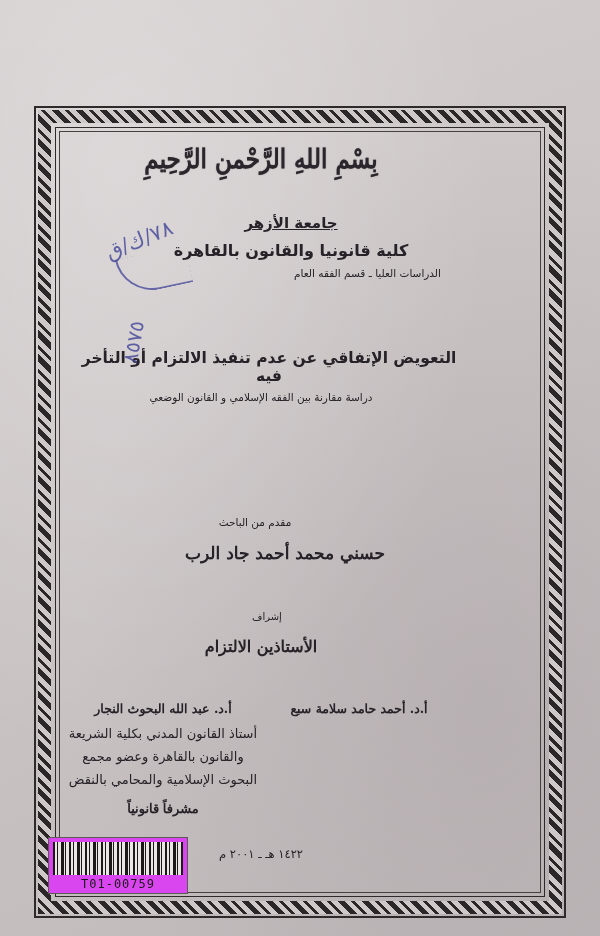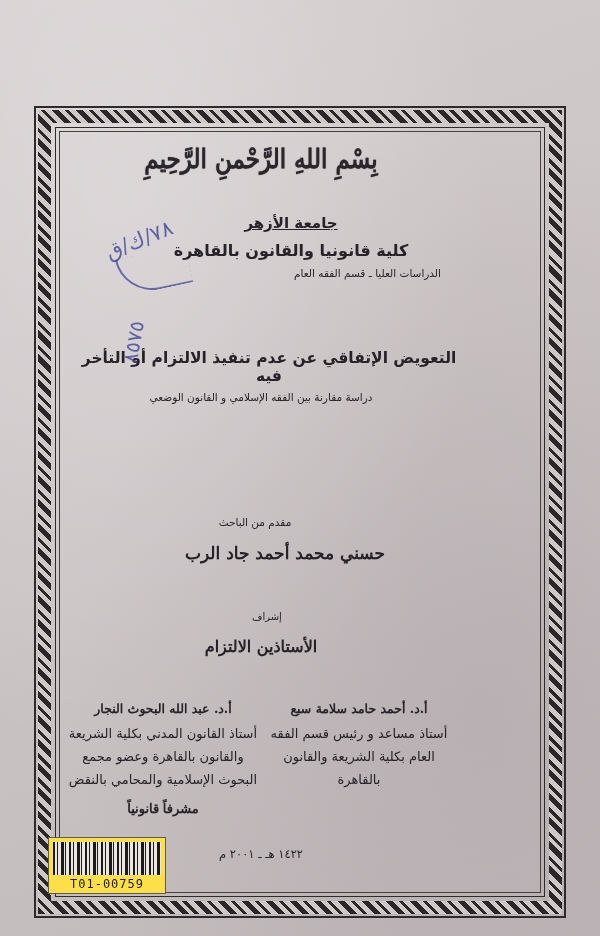--- a/index.html
+++ b/index.html
@@ -209,22 +209,22 @@
     left: 0;
     right: 0;
     font-size: 11.5px;
   }
 
   
   .barcode-box {
     position: absolute;
     left: 48px;
     bottom: 42px;
-    width: 118px;
-    background: #fde047;
+    width: 140px;
+    background: #d946ef;
     border: 1px solid #5d5a58;
     padding: 4px 4px 2px 4px;
     box-sizing: border-box;
   }
   .barcode-bars {
     height: 33px;
     width: 100%;
     background:
       repeating-linear-gradient(90deg,
         #1c1a19 0px, #1c1a19 2px,
@@ -308,21 +308,20 @@
 
     <div class="presented-label">مقدم من الباحث</div>
     <div class="researcher">حسني محمد أحمد جاد الرب</div>
 
     <div class="supervision-label">إشراف</div>
     <div class="supervisors-title">الأستاذين الالتزام</div>
 
     <div class="sup-row">
       <div class="sup-col left">
         <div class="sup-name">أ.د. أحمد حامد سلامة سبع</div>
-        <div class="sup-desc">أستاذ مساعد و رئيس قسم الفقه العام بكلية الشريعة والقانون بالقاهرة</div>
       </div>
       <div class="sup-col right">
         <div class="sup-name">أ.د. عبد الله البحوث النجار</div>
         <div class="sup-desc">أستاذ القانون المدني بكلية الشريعة والقانون بالقاهرة وعضو مجمع البحوث الإسلامية والمحامي بالنقض</div>
         <div class="sup-role">مشرفاً قانونياً</div>
       </div>
     </div>
 
     <div class="year-line">١٤٢٢ هـ ـ ٢٠٠١ م</div>
   </div>

